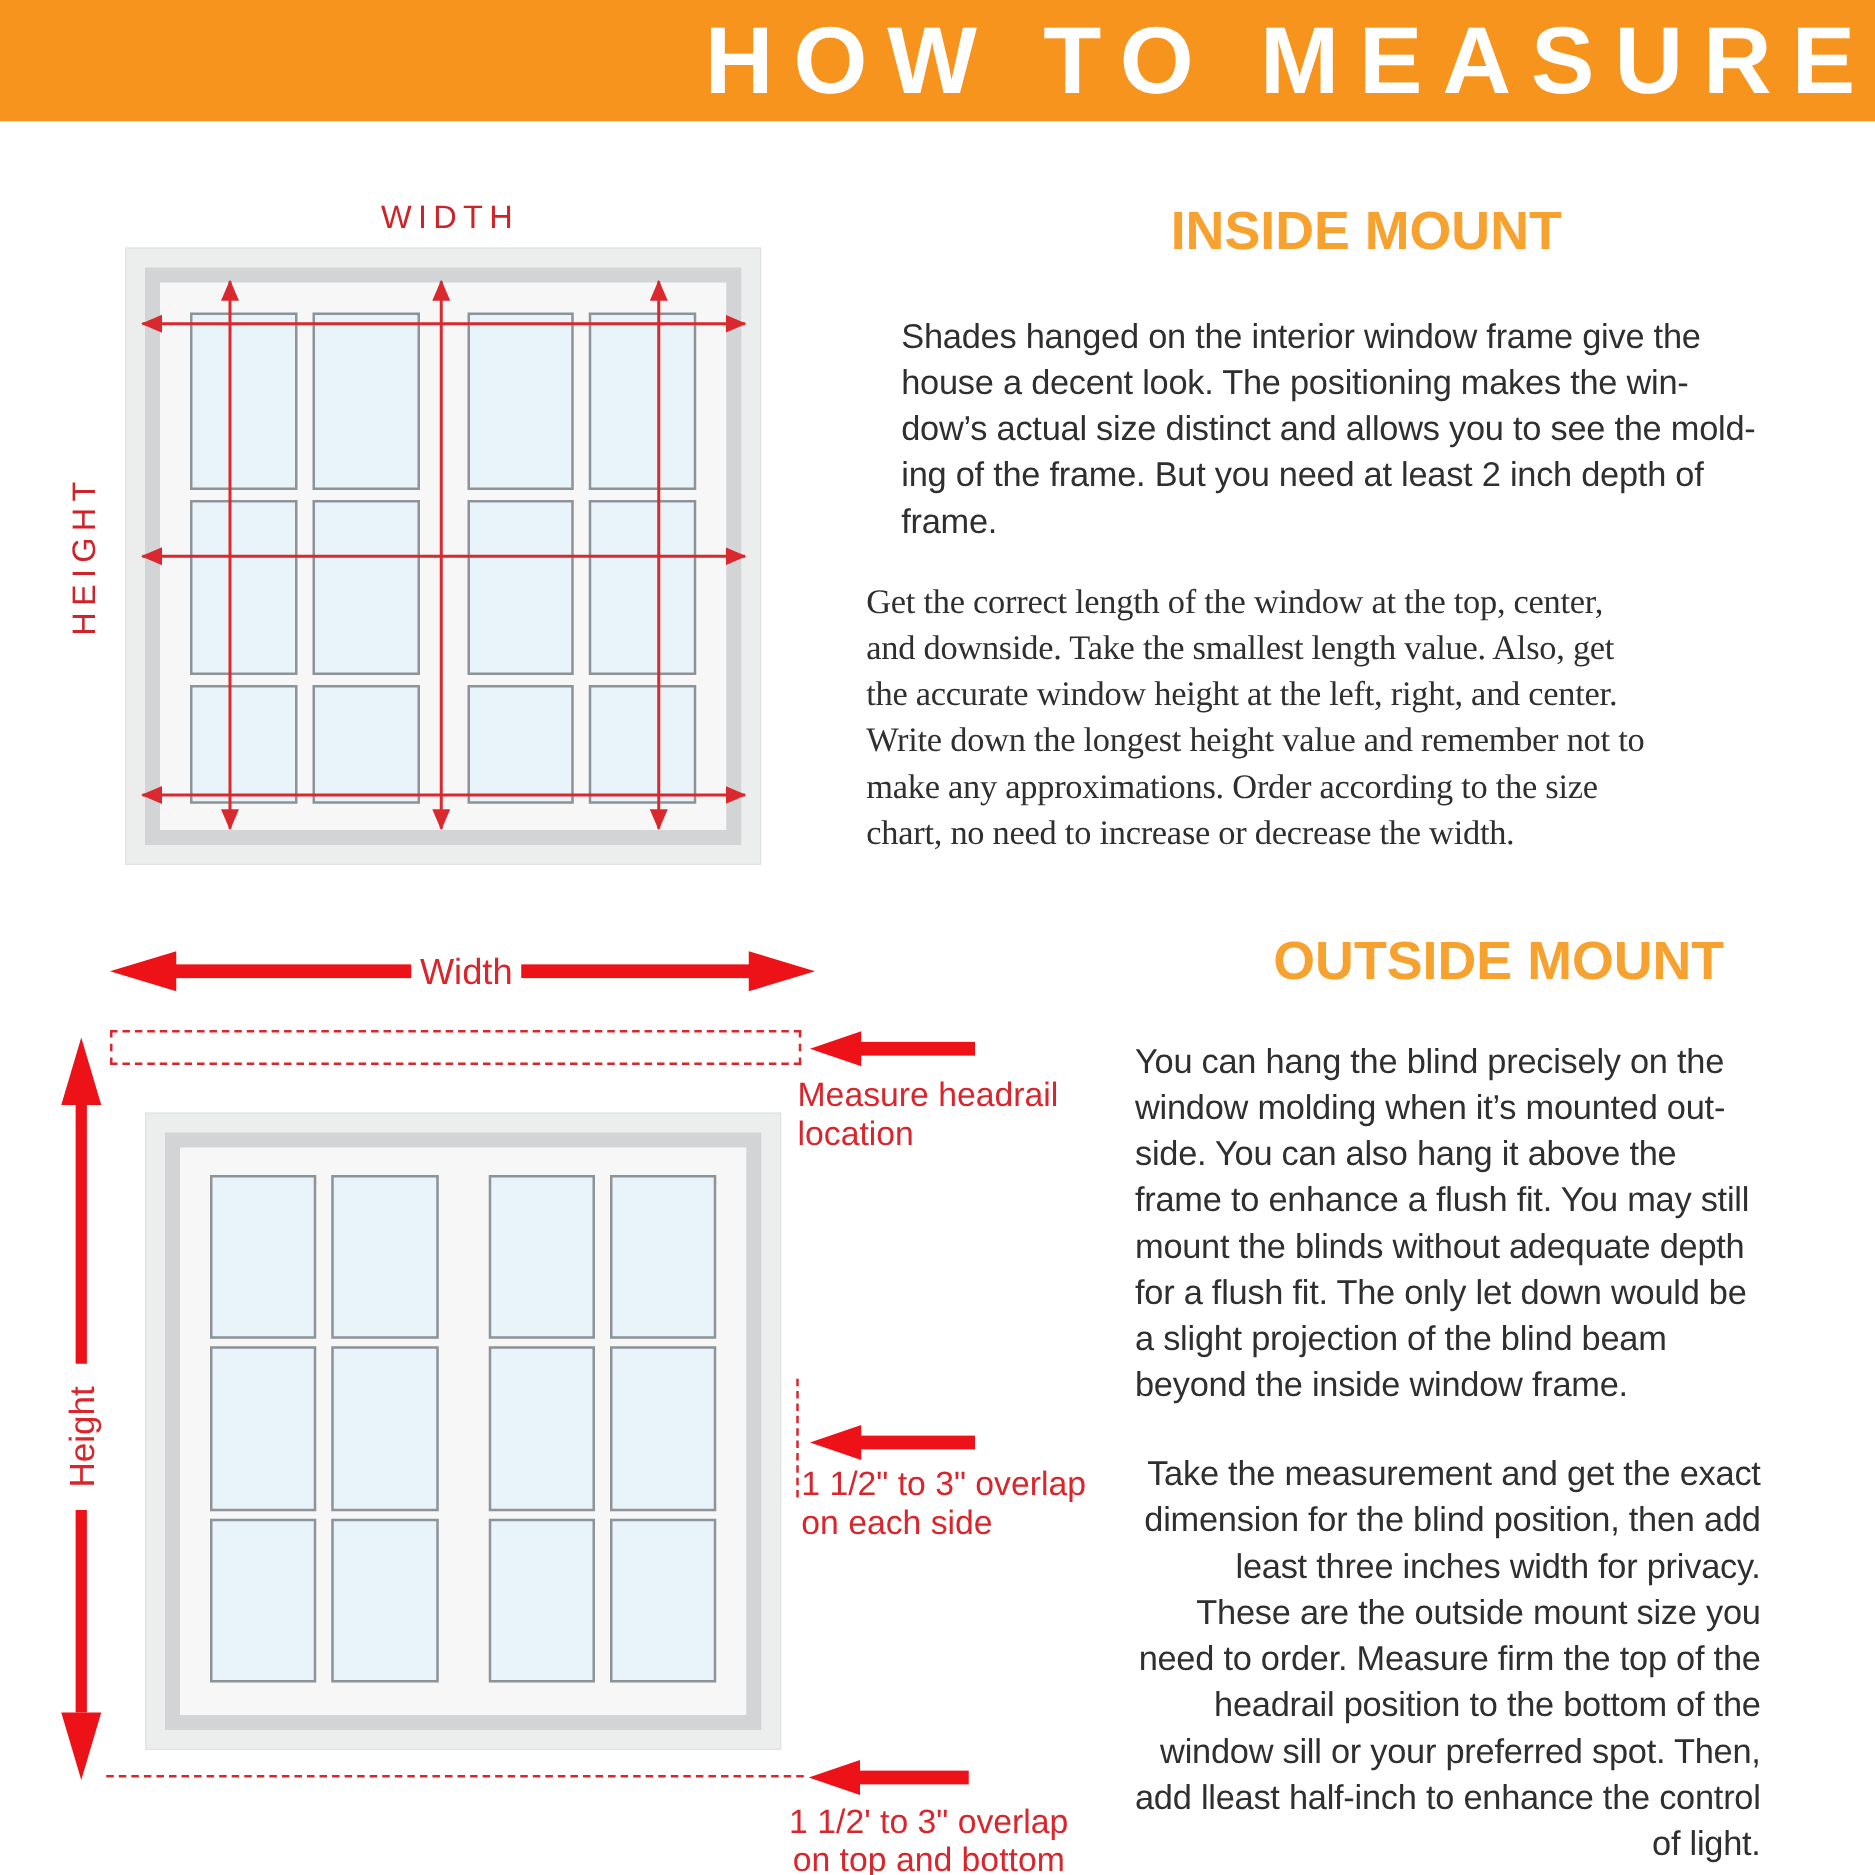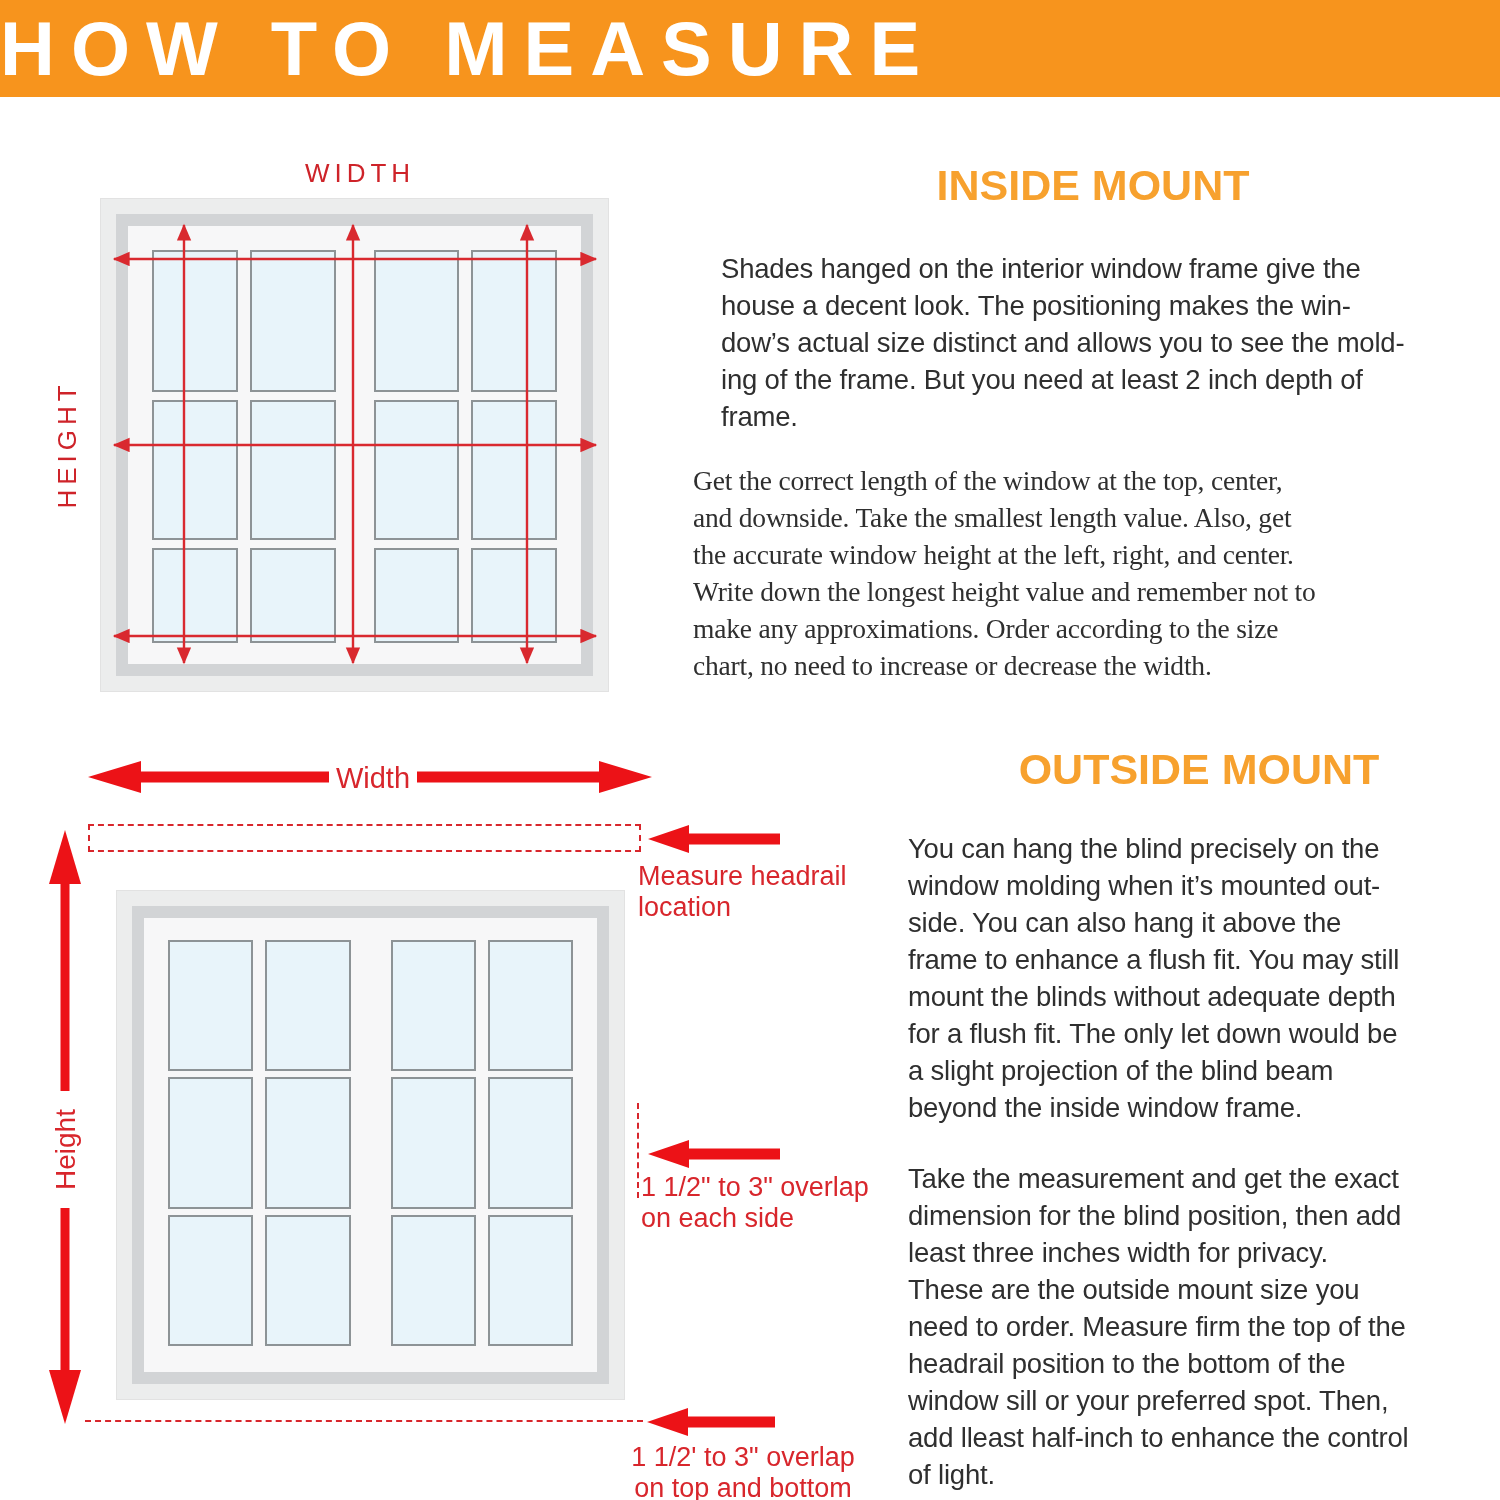--- a/index.html
+++ b/index.html
@@ -3,21 +3,21 @@
 <meta charset="utf-8">
 <style>
   html,body{margin:0;padding:0;background:#ffffff;}
   .canvas{
     position:relative;width:1500px;height:1500px;background:#ffffff;overflow:hidden;
     font-family:"Liberation Sans","DejaVu Sans",sans-serif;
   }
   
   .banner{
     position:absolute;left:0;top:0;width:1500px;height:97px;background:#F7941D;
-    display:flex;align-items:center;justify-content:flex-start;
+    display:flex;align-items:center;justify-content:flex-end;
   }
   .banner h1{
     margin:0;color:#ffffff;font-size:76px;font-weight:700;letter-spacing:16px;
     line-height:1;white-space:nowrap;
   }
   
   .h2{
     position:absolute;margin:4px;color:#F7A12E;font-weight:700;font-size:43px;
     text-align:center;line-height:1;white-space:nowrap;
   }
@@ -204,21 +204,21 @@
 
   <h2 class="h2" style="left:905px;top:744px;width:580px;">OUTSIDE MOUNT</h2>
   <p class="para" style="left:908px;top:830px;">You can hang the blind precisely on the
 window molding when it’s mounted out-
 side. You can also hang it above the
 frame to enhance a flush fit. You may still
 mount the blinds without adequate depth
 for a flush fit. The only let down would be
 a slight projection of the blind beam
 beyond the inside window frame.</p>
-  <p class="para" style="left:908px;top:1160px;">Take the measurement and get the exact
+  <p class="para" style="left:908px;top:1160px;text-align:right;">Take the measurement and get the exact
 dimension for the blind position, then add
 least three inches width for privacy.
 These are the outside mount size you
 need to order. Measure firm the top of the
 headrail position to the bottom of the
 window sill or your preferred spot. Then,
 add lleast half-inch to enhance the control
 of light.</p>
 
 </div>

